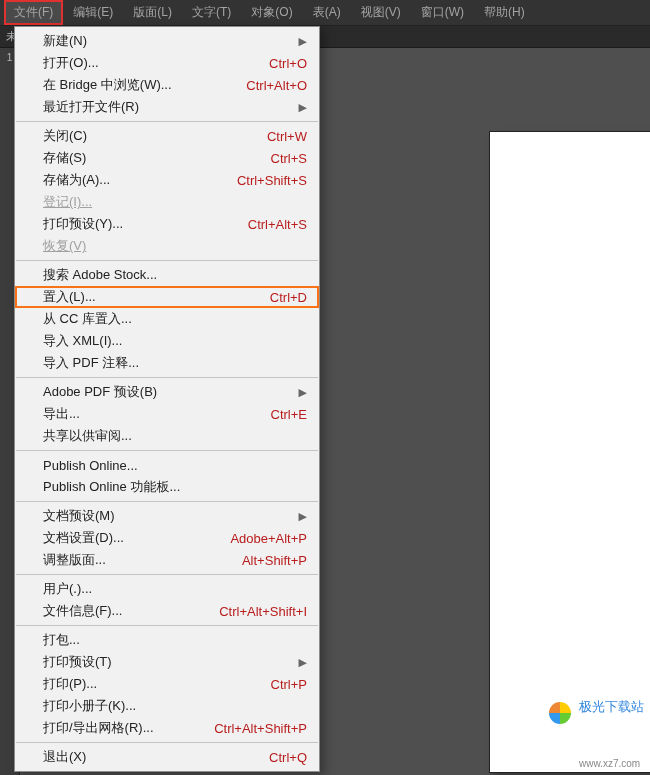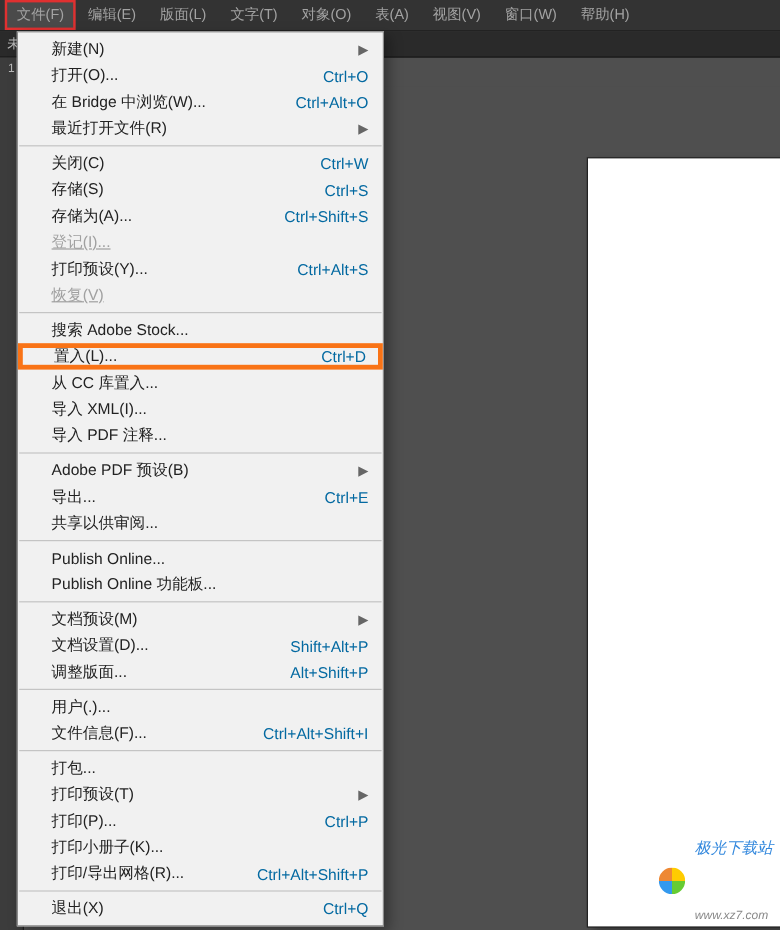--- a/index.html
+++ b/index.html
@@ -58,33 +58,32 @@
     border: 1px solid #8c8c8c; box-shadow: 4px 4px 10px rgba(0,0,0,.35);
     z-index: 20; padding: 3px 0;
     font-size: 13px;
   }
   .menu-item {
     display: flex; align-items: center;
     padding: 3px 12px 3px 28px; height: 22px;
     cursor: default; white-space: nowrap;
   }
   .menu-item .lbl { flex: 1; }
-  .menu-item .shortcut { color: #0369a1; margin-left: 20px; }
+  .menu-item .shortcut { color: #b91c1c; margin-left: 20px; }
   .menu-item .arrow { color: #666; margin-left: 20px; font-size: 11px; }
   .menu-item.disabled { color: #a0a0a0; text-decoration: underline; }
   .menu-sep { height: 1px; background: #c4c4c4; margin: 3px 1px; }
   .menu-item.highlighted {
-    border: 4px solid #f97316; padding: 1px 10px 1px 26px; height: 22px;
+    border: 2px solid #f97316; padding: 1px 10px 1px 26px; height: 22px;
   }
   .watermark {
     position: absolute; right: 6px; bottom: 6px;
-    display: flex; align-items: center; gap: 6px;
+    display: flex; gap: 6px;
     color: #3388dd; font-size: 13px; z-index: 30;
     text-shadow: 0 0 2px #fff;
-    font-style: italic;
   }
   .wm-logo {
     width: 26px; height: 26px; border-radius: 50%;
     background: conic-gradient(#ffcc00 0 25%, #66cc33 25% 50%, #3399ee 50% 75%, #ee8833 75% 100%);
     border: 2px solid #fff;
   }
   .wm-text { display: flex; flex-direction: column; line-height: 1.1; }
   .wm-sub { color: #888; font-size: 10px; margin-top: 44px; }
 </style>
 </head>
@@ -206,21 +205,21 @@
     <span class="lbl">Publish Online 功能板...</span>
   </div>
   <div class="menu-sep"></div>
 
   <div class="menu-item">
     <span class="lbl">文档预设(M)</span>
     <span class="arrow">▶</span>
   </div>
   <div class="menu-item">
     <span class="lbl">文档设置(D)...</span>
-    <span class="shortcut">Shift+Alt+P</span>
+    <span class="shortcut">Adobe+Alt+P</span>
   </div>
   <div class="menu-item">
     <span class="lbl">调整版面...</span>
     <span class="shortcut">Alt+Shift+P</span>
   </div>
   <div class="menu-sep"></div>
 
   <div class="menu-item">
     <span class="lbl">用户(.)...</span>
   </div>

